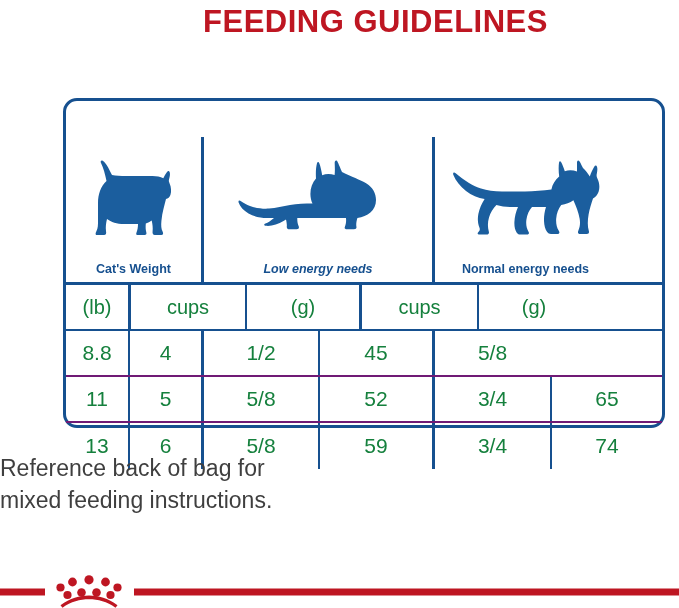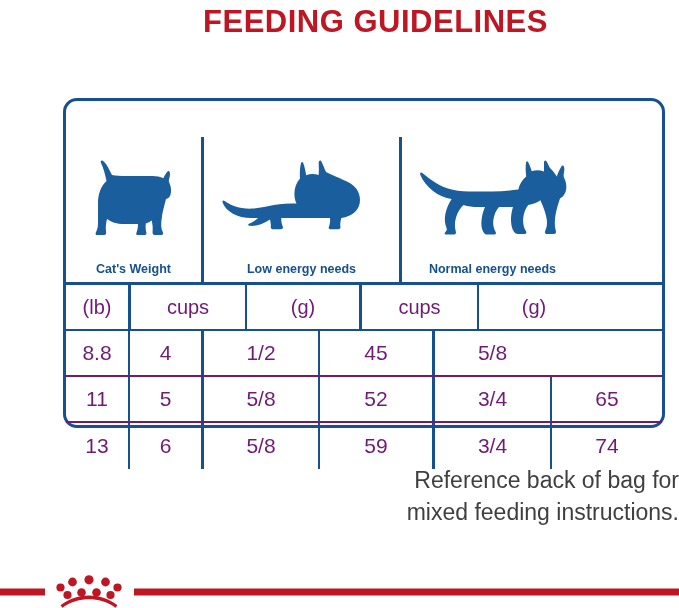--- a/index.html
+++ b/index.html
@@ -54,21 +54,21 @@
     box-sizing: border-box;
     display: flex;
     flex-direction: column;
     align-items: center;
     justify-content: flex-end;
     padding-bottom: 6px;
     position: relative;
   }
   .icon-cell + .icon-cell { border-left: 3px solid #16508F; }
   .icon-cell.c1 { width: 135px; }
-  .icon-cell.c2 { width: 198px; }
+  .icon-cell.c2 { width: 231px; font-style: italic; }
   .icon-cell.c3 { width: 184px; }
 
   .cat-art {
     flex: 1;
     display: flex;
     align-items: center;
     justify-content: center;
     width: 100%;
   }
   .cat-art svg { display: block; }
@@ -90,38 +90,38 @@
   .row.header-units { border-bottom: 2px solid #16508F; }
   .row.data { border-bottom: 2px solid #701a75; }
   .row.data.last { border-bottom: none; }
 
   .cell {
     box-sizing: border-box;
     display: flex;
     align-items: center;
     justify-content: center;
     font-size: 21px;
-    color: #701a75;
+    color: #15803d;
     font-weight: normal;
   }
   .cell.units { font-size: 20px; }
   .cell.w0 { width: 62px; }
   .cell.w1 { width: 73px; border-left: 2px solid #16508F; }
   .cell.w2 { width: 117px; border-left: 3px solid #16508F; }
   .cell.w3 { width: 114px; border-left: 2px solid #16508F; }
   .cell.w4 { width: 118px; border-left: 3px solid #16508F; }
   .cell.w5 { width: 112px; border-left: 2px solid #16508F; }
 
   
   .footnote {
     position: absolute;
-    top: 464px;
+    top: 452px;
     left: 0;
     width: 679px;
-    text-align: right;
+    text-align: left;
     font-size: 23px;
     color: #3F3F3F;
     line-height: 32px;
   }
   .footnote div { display: block; }
 
   
   .brand {
     position: absolute;
     left: 0;

